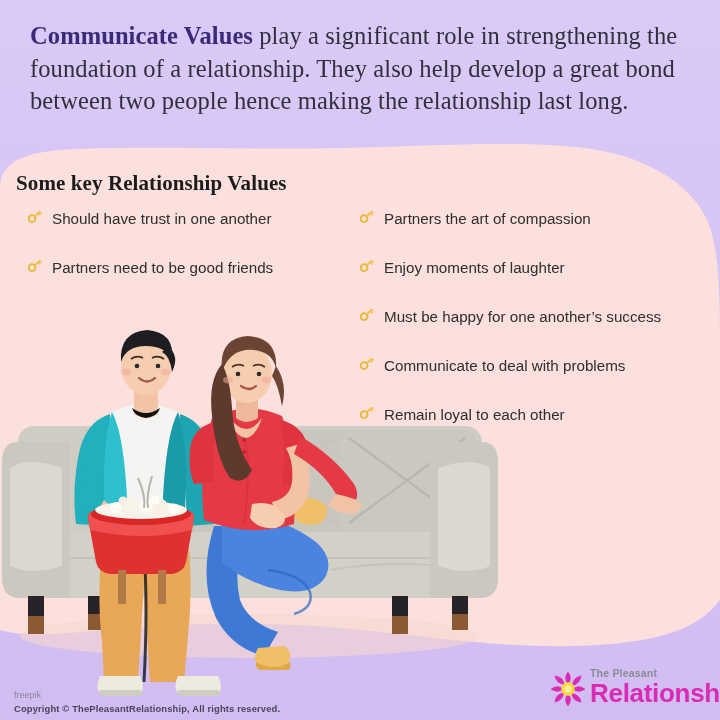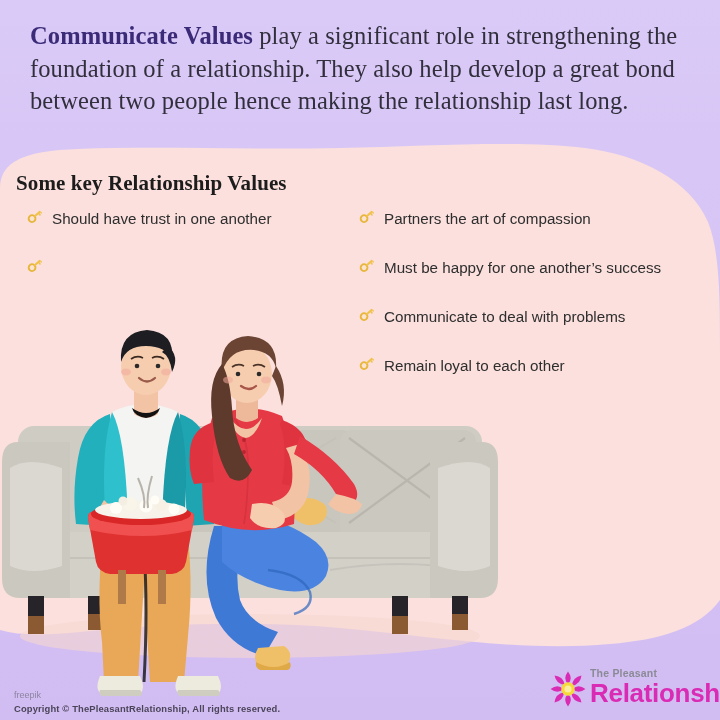--- a/index.html
+++ b/index.html
@@ -125,39 +125,52 @@
     <div class="item">
       <svg class="keyico" viewBox="0 0 32 32">
         <g transform="rotate(-42 16 16)">
           <circle cx="9" cy="16" r="6" fill="none" stroke="#e8b63a" stroke-width="3.4"></circle>
           <circle cx="9" cy="16" r="2.1" fill="#fbe9b8"></circle>
           <rect x="14" y="14.2" width="15" height="3.6" rx="1.4" fill="#f0c14b"></rect>
           <rect x="22.5" y="17.4" width="2.8" height="4.4" rx="1.2" fill="#f0c14b"></rect>
           <rect x="26.6" y="17.4" width="2.6" height="3.2" rx="1.1" fill="#f0c14b"></rect>
         </g>
       </svg>
+      <span class="label">Partners need to be good friends</span>
     </div>
 
   </div>
 
   <div class="col col-right">
 
     <div class="item">
       <svg class="keyico" viewBox="0 0 32 32">
         <g transform="rotate(-42 16 16)">
           <circle cx="9" cy="16" r="6" fill="none" stroke="#e8b63a" stroke-width="3.4"></circle>
           <circle cx="9" cy="16" r="2.1" fill="#fbe9b8"></circle>
           <rect x="14" y="14.2" width="15" height="3.6" rx="1.4" fill="#f0c14b"></rect>
           <rect x="22.5" y="17.4" width="2.8" height="4.4" rx="1.2" fill="#f0c14b"></rect>
           <rect x="26.6" y="17.4" width="2.6" height="3.2" rx="1.1" fill="#f0c14b"></rect>
         </g>
       </svg>
       <span class="label">Partners the art of compassion</span>
     </div>
 
+    <div class="item">
+      <svg class="keyico" viewBox="0 0 32 32">
+        <g transform="rotate(-42 16 16)">
+          <circle cx="9" cy="16" r="6" fill="none" stroke="#e8b63a" stroke-width="3.4"></circle>
+          <circle cx="9" cy="16" r="2.1" fill="#fbe9b8"></circle>
+          <rect x="14" y="14.2" width="15" height="3.6" rx="1.4" fill="#f0c14b"></rect>
+          <rect x="22.5" y="17.4" width="2.8" height="4.4" rx="1.2" fill="#f0c14b"></rect>
+          <rect x="26.6" y="17.4" width="2.6" height="3.2" rx="1.1" fill="#f0c14b"></rect>
+        </g>
+      </svg>
+      <span class="label">Enjoy moments of laughter</span>
+    </div>
 
     <div class="item">
       <svg class="keyico" viewBox="0 0 32 32">
         <g transform="rotate(-42 16 16)">
           <circle cx="9" cy="16" r="6" fill="none" stroke="#e8b63a" stroke-width="3.4"></circle>
           <circle cx="9" cy="16" r="2.1" fill="#fbe9b8"></circle>
           <rect x="14" y="14.2" width="15" height="3.6" rx="1.4" fill="#f0c14b"></rect>
           <rect x="22.5" y="17.4" width="2.8" height="4.4" rx="1.2" fill="#f0c14b"></rect>
           <rect x="26.6" y="17.4" width="2.6" height="3.2" rx="1.1" fill="#f0c14b"></rect>
         </g>

